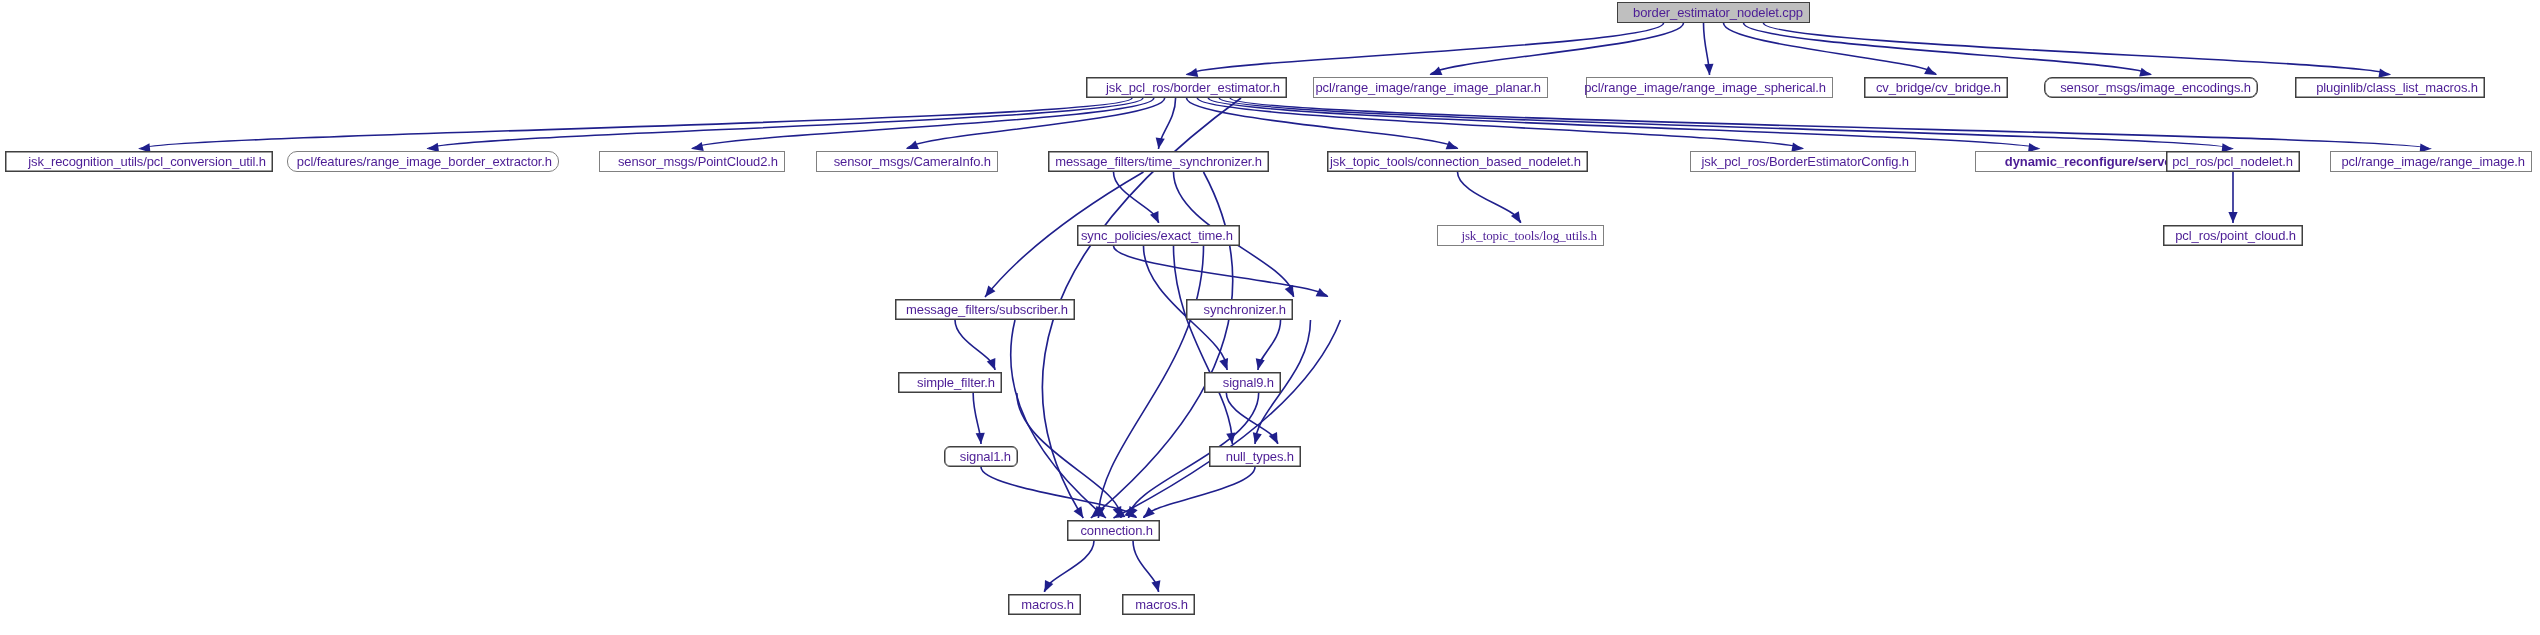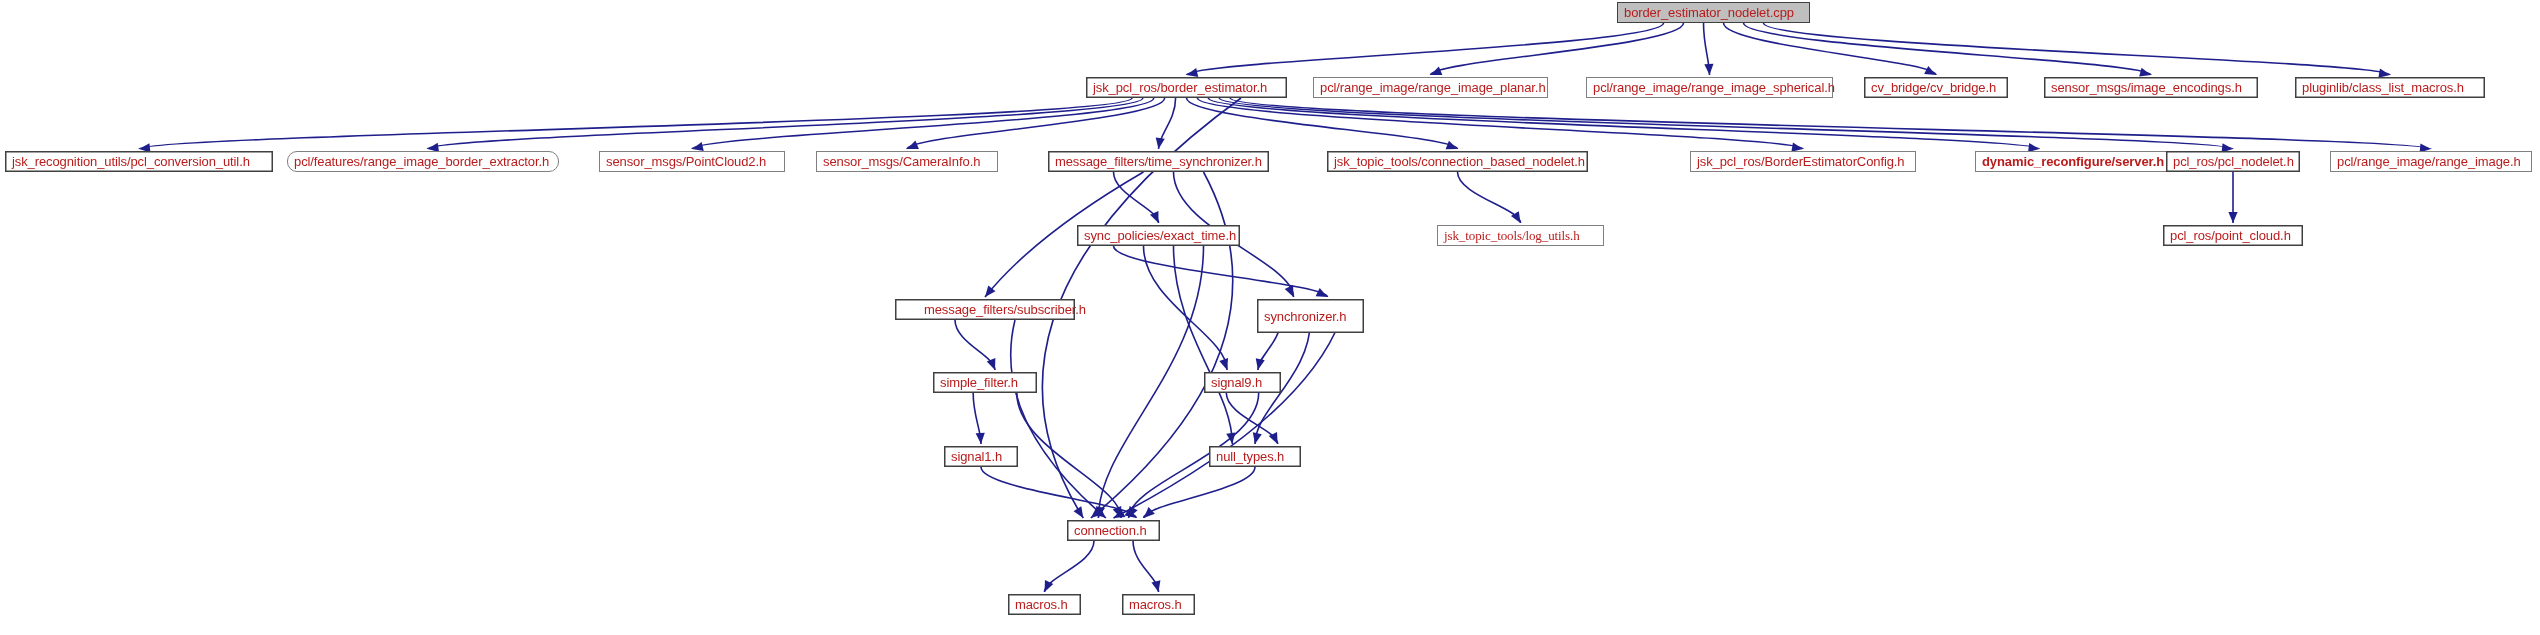--- a/index.html
+++ b/index.html
@@ -32,26 +32,26 @@
   }
   .arrow-head {
     fill: #1f1f8c;
     stroke: none;
   }
   .node-box {
     position: absolute;
     box-sizing: border-box;
     display: flex;
     align-items: center;
-    justify-content: flex-start;
+    justify-content: flex-end;
     white-space: nowrap;
     font-family: "Liberation Sans", sans-serif;
     font-size: 13px;
     line-height: 1;
-    color: #b91c1c;
+    color: #4c1d95;
     background: #ffffff;
     border: 1px solid #808080;
     padding: 0 6px;
     letter-spacing: -0.1px;
   }
   .node-box.strong {
     border: 1px solid #404040;
     box-shadow: 0 0 0 0.5px #404040 inset;
   }
   .node-box.root {
@@ -156,21 +156,21 @@
       </div>
       <div class="node-box" style="left: 1313px; top: 77px; width: 235px; height: 21px;">
         <span>pcl/range_image/range_image_planar.h</span>
       </div>
       <div class="node-box" style="left: 1586px; top: 77px; width: 247px; height: 21px;">
         <span>pcl/range_image/range_image_spherical.h</span>
       </div>
       <div class="node-box strong" style="left: 1864px; top: 77px; width: 144px; height: 21px;">
         <span>cv_bridge/cv_bridge.h</span>
       </div>
-      <div class="node-box strong" style="left: 2044px; top: 77px; width: 214px; height: 21px;">
+      <div class="node-box strong" style="left: 2044px; top: 77px; width: 214px; height: 21px; border-radius: 8px;">
         <span>sensor_msgs/image_encodings.h</span>
       </div>
       <div class="node-box strong" style="left: 2295px; top: 77px; width: 190px; height: 21px;">
         <span>pluginlib/class_list_macros.h</span>
       </div>
       <div class="node-box strong" style="left: 5px; top: 151px; width: 268px; height: 21px;">
         <span>jsk_recognition_utils/pcl_conversion_util.h</span>
       </div>
       <div class="node-box" style="left: 287px; top: 151px; width: 272px; height: 21px; border-radius: 10px;">
         <span>pcl/features/range_image_border_extractor.h</span>
@@ -204,30 +204,30 @@
       </div>
       <div class="node-box" style="left: 1437px; top: 225px; width: 167px; height: 21px; font-family: Liberation Serif, serif;">
         <span>jsk_topic_tools/log_utils.h</span>
       </div>
       <div class="node-box strong" style="left: 2163px; top: 225px; width: 140px; height: 21px;">
         <span>pcl_ros/point_cloud.h</span>
       </div>
       <div class="node-box strong" style="left: 895px; top: 299px; width: 180px; height: 21px; padding-left: 28px;">
         <span>message_filters/subscriber.h</span>
       </div>
-      <div class="node-box strong" style="left: 1257px; top: 299px; width: 107px; height: 34px;">
+      <div class="node-box strong" style="left: 1186px; top: 299px; width: 107px; height: 21px;">
         <span>synchronizer.h</span>
       </div>
-      <div class="node-box strong" style="left: 933px; top: 372px; width: 104px; height: 21px;">
+      <div class="node-box strong" style="left: 898px; top: 372px; width: 104px; height: 21px;">
         <span>simple_filter.h</span>
       </div>
       <div class="node-box strong" style="left: 1204px; top: 372px; width: 77px; height: 21px;">
         <span>signal9.h</span>
       </div>
-      <div class="node-box strong" style="left: 944px; top: 446px; width: 74px; height: 21px;">
+      <div class="node-box strong" style="left: 944px; top: 446px; width: 74px; height: 21px; border-radius: 6px;">
         <span>signal1.h</span>
       </div>
       <div class="node-box strong" style="left: 1209px; top: 446px; width: 92px; height: 21px;">
         <span>null_types.h</span>
       </div>
       <div class="node-box strong" style="left: 1067px; top: 520px; width: 93px; height: 21px;">
         <span>connection.h</span>
       </div>
       <div class="node-box strong" style="left: 1008px; top: 594px; width: 73px; height: 21px;">
         <span>macros.h</span>

